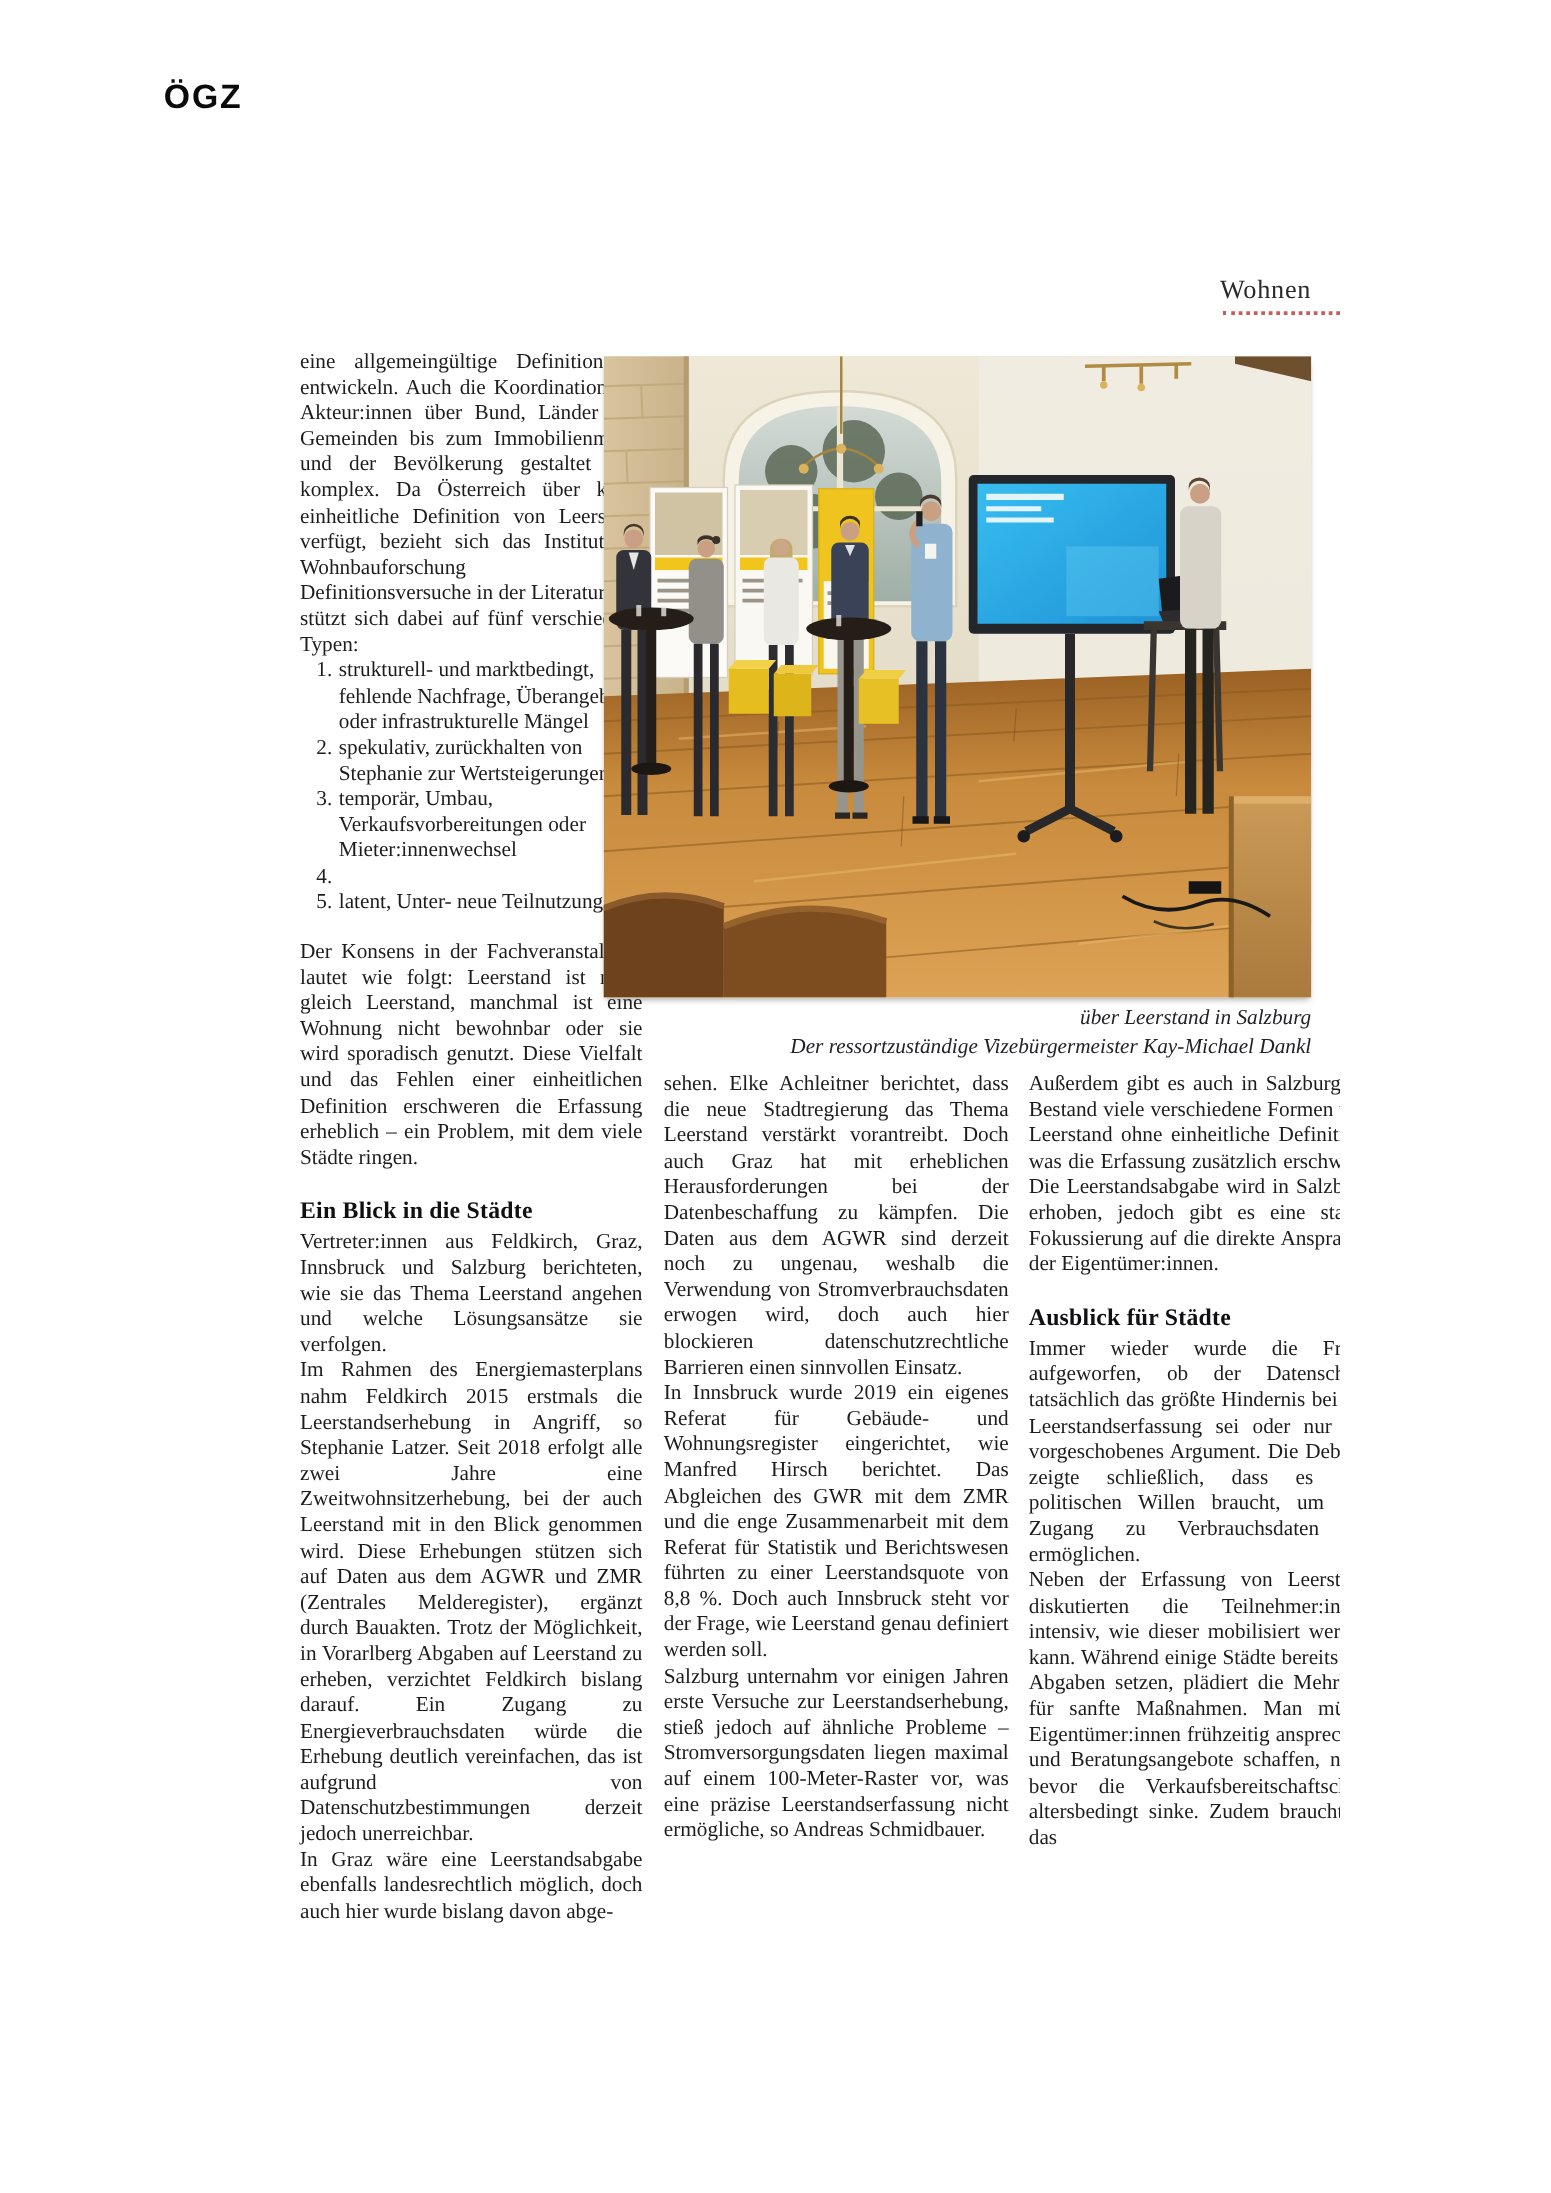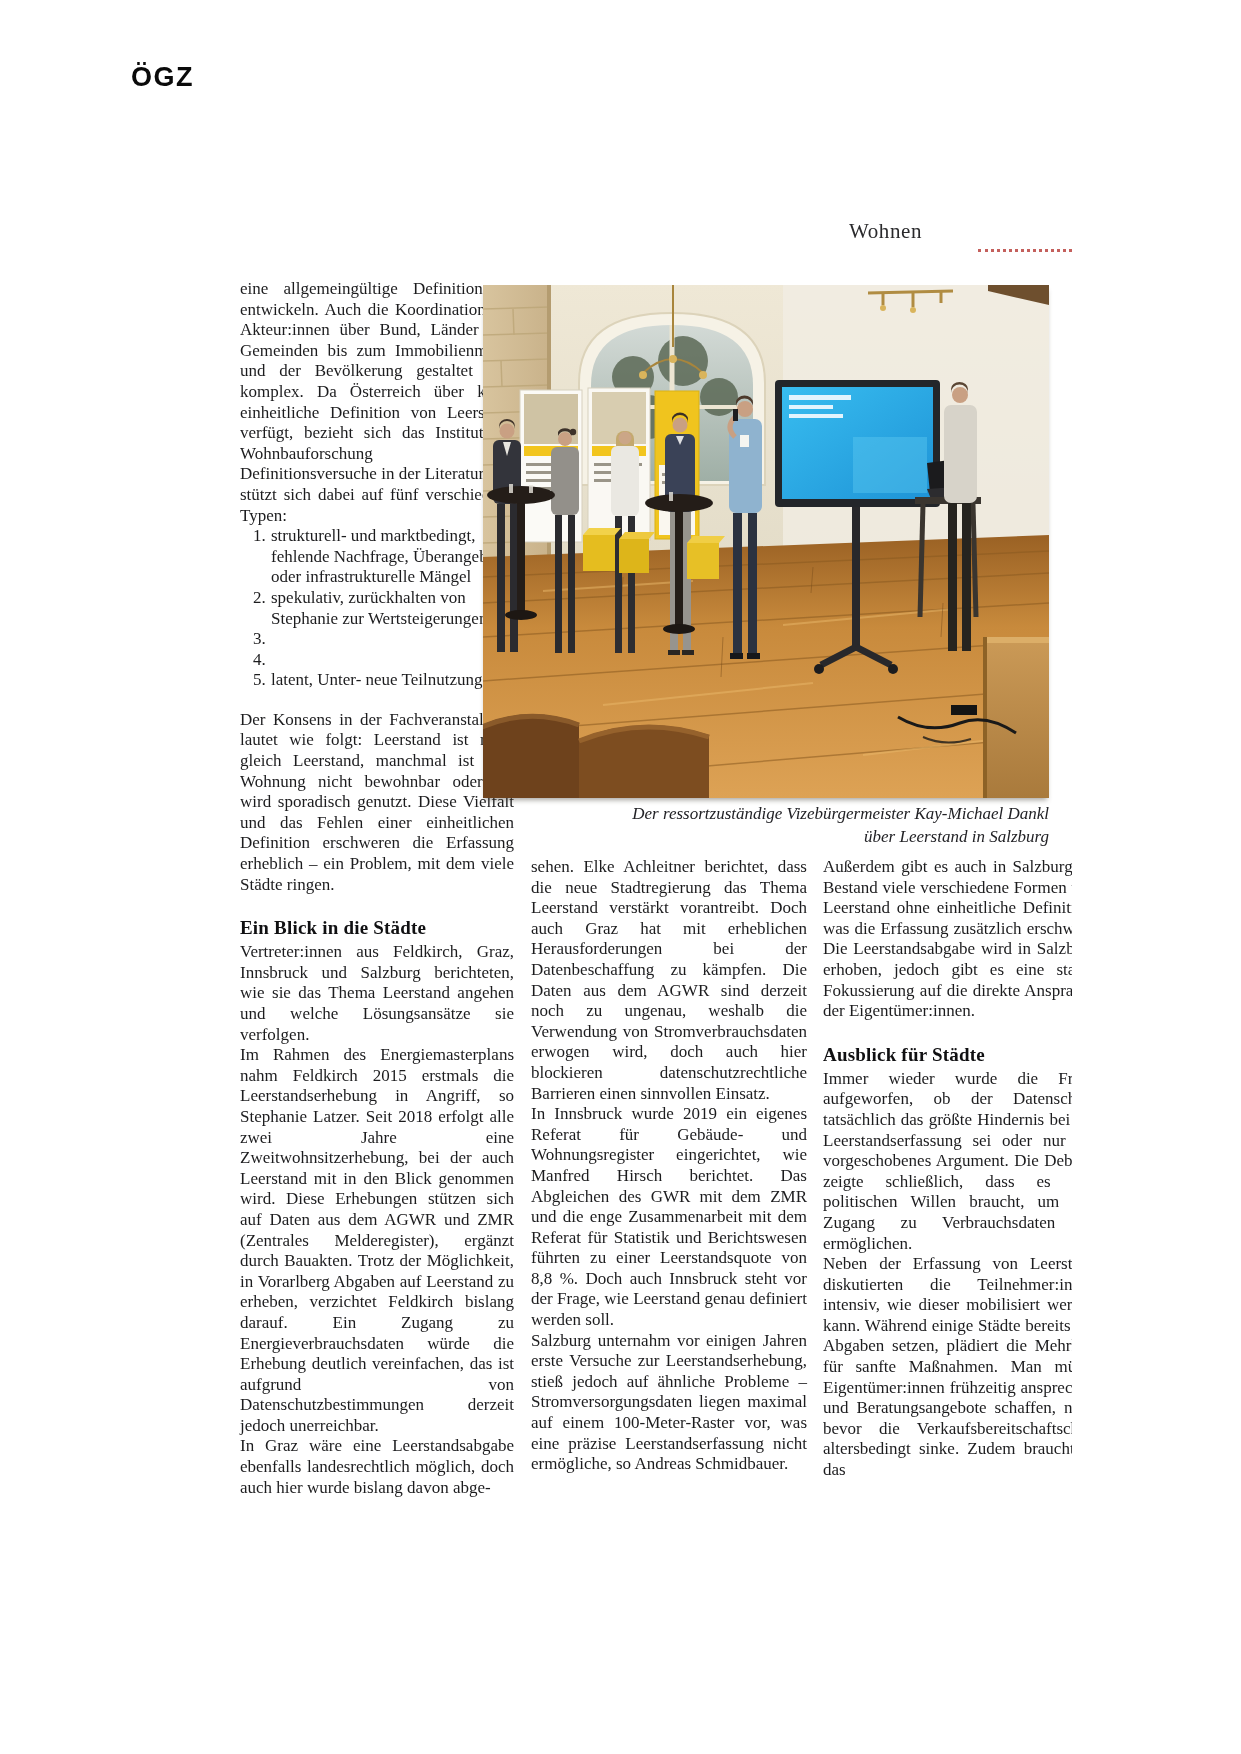--- a/index.html
+++ b/index.html
@@ -13,21 +13,21 @@
   }
   
   .logo{
     position:absolute;left:131px;top:62px;
     font-family:"Liberation Sans","DejaVu Sans",sans-serif;
     font-weight:bold;font-size:27px;letter-spacing:1.5px;color:#0a0a0a;
   }
   
   .section-label{
     position:absolute;left:849px;top:219px;width:200px;
-    font-size:21px;letter-spacing:0.6px;color:#2a2a2c;
+    text-align:right;font-size:21px;letter-spacing:0.6px;color:#2a2a2c;
   }
   .section-rule{
     position:absolute;left:978px;top:249px;width:119px;height:0;
     border-bottom:3px dotted #c4605c;
   }
   
   .col{position:absolute;width:274px;font-size:17px;line-height:20.6px;text-align:justify;margin-left:48px;}
   .col p{margin:0;}
   #col1{left:192px;top:279px;}
   #col2{left:483px;top:857px;width:276px;}
@@ -76,20 +76,21 @@
       <li>
         <span class="li-num">1.</span>
         <span class="li-text">strukturell- und marktbedingt, fehlende Nachfrage, Überangebot oder infrastrukturelle Mängel</span>
       </li>
       <li>
         <span class="li-num">2.</span>
         <span class="li-text">spekulativ, zurückhalten von Stephanie zur Wertsteigerungen</span>
       </li>
       <li>
         <span class="li-num">3.</span>
+        <span class="li-text">temporär, Umbau, Verkaufsvorbereitungen oder Mieter:innenwechsel</span>
       </li>
       <li>
         <span class="li-num">4.</span>
       </li>
       <li>
         <span class="li-num">5.</span>
         <span class="li-text">latent, Unter- neue Teilnutzung</span>
       </li>
     </ol>
     <p class="gap-top">Der Konsens in der Fachveranstaltung lautet wie folgt: Leerstand ist nicht gleich Leerstand, manchmal ist eine Wohnung nicht bewohnbar oder sie wird sporadisch genutzt. Diese Vielfalt und das Fehlen einer einheitlichen Definition erschweren die Erfassung erheblich – ein Problem, mit dem viele Städte ringen.</p>
@@ -357,22 +358,22 @@
       <g>
         <path d="M-10,513 L-10,444 Q42,418 96,438 L96,513 Z" fill="#6e421c"></path>
         <path d="M-10,446 Q42,420 96,440" stroke="#8a5a2a" stroke-width="5" fill="none"></path>
         <path d="M96,513 L96,454 Q160,428 226,450 L226,513 Z" fill="#7d4d20"></path>
         <path d="M96,456 Q160,430 226,452" stroke="#96622c" stroke-width="5" fill="none"></path>
       </g>
     </svg>
   </div>
 
   <div class="photo-caption">
+    <div>über Leerstand in Salzburg</div>
     <div>Der ressortzuständige Vizebürgermeister Kay-Michael Dankl</div>
-    <div>über Leerstand in Salzburg</div>
   </div>
 
   <div class="col" id="col2">
     <p>sehen. Elke Achleitner berichtet, dass die neue Stadtregierung das Thema Leerstand verstärkt vorantreibt. Doch auch Graz hat mit erheblichen Herausforderungen bei der Datenbeschaffung zu kämpfen. Die Daten aus dem AGWR sind derzeit noch zu ungenau, weshalb die Verwendung von Stromverbrauchsdaten erwogen wird, doch auch hier blockieren datenschutzrechtliche Barrieren einen sinnvollen Einsatz.</p>
     <p>In Innsbruck wurde 2019 ein eigenes Referat für Gebäude- und Wohnungsregister eingerichtet, wie Manfred Hirsch berichtet. Das Abgleichen des GWR mit dem ZMR und die enge Zusammenarbeit mit dem Referat für Statistik und Berichtswesen führten zu einer Leerstandsquote von 8,8 %. Doch auch Innsbruck steht vor der Frage, wie Leerstand genau definiert werden soll.</p>
     <p>Salzburg unternahm vor einigen Jahren erste Versuche zur Leerstandserhebung, stieß jedoch auf ähnliche Probleme – Stromversorgungsdaten liegen maximal auf einem 100-Meter-Raster vor, was eine präzise Leerstandserfassung nicht ermögliche, so Andreas Schmidbauer.</p>
   </div>
 
   <div class="col" id="col3">
     <p>Außerdem gibt es auch in Salzburg im Bestand viele verschiedene Formen von Leerstand ohne einheitliche Definition, was die Erfassung zusätzlich erschwert. Die Leerstandsabgabe wird in Salzburg erhoben, jedoch gibt es eine starke Fokussierung auf die direkte Ansprache der Eigentümer:innen.</p>

